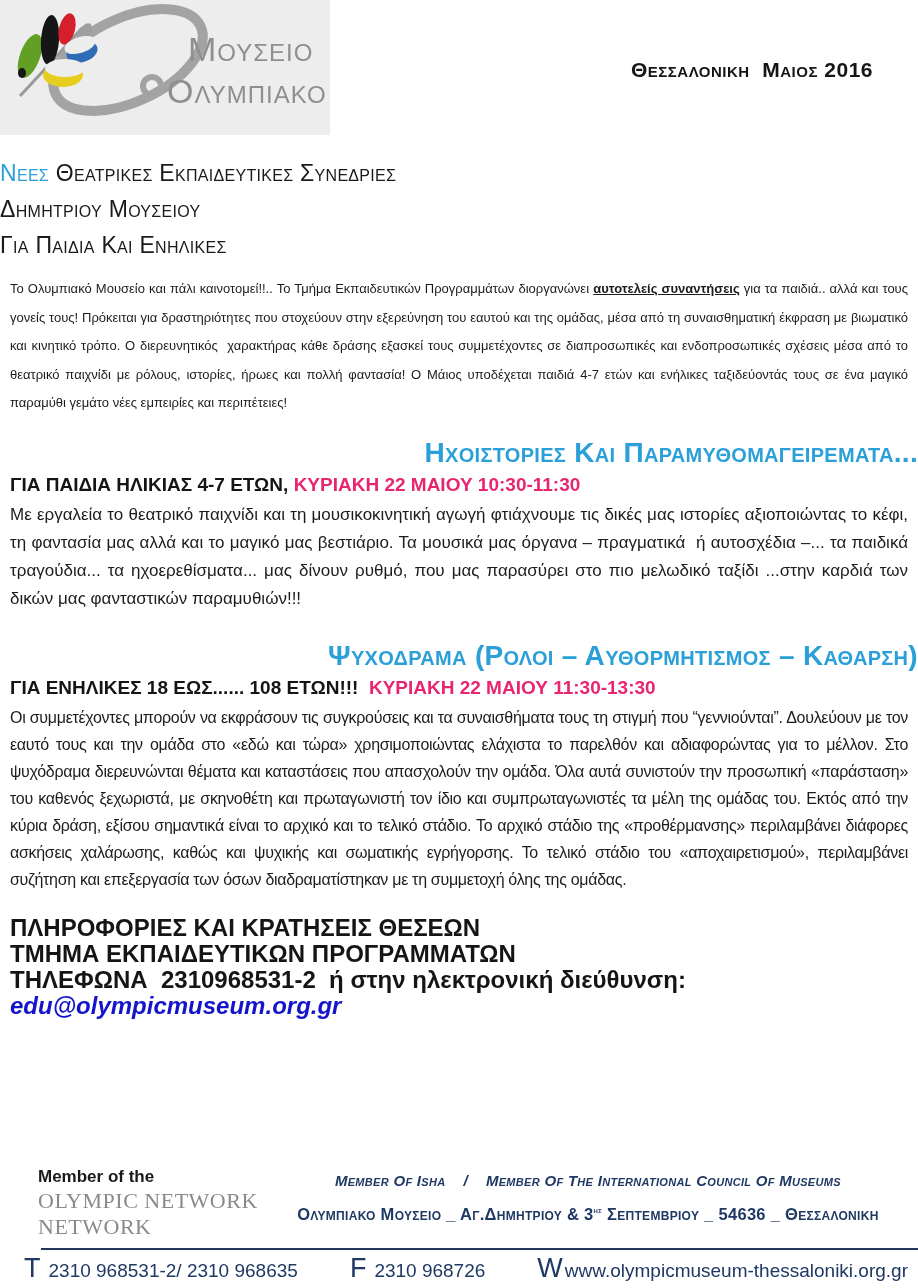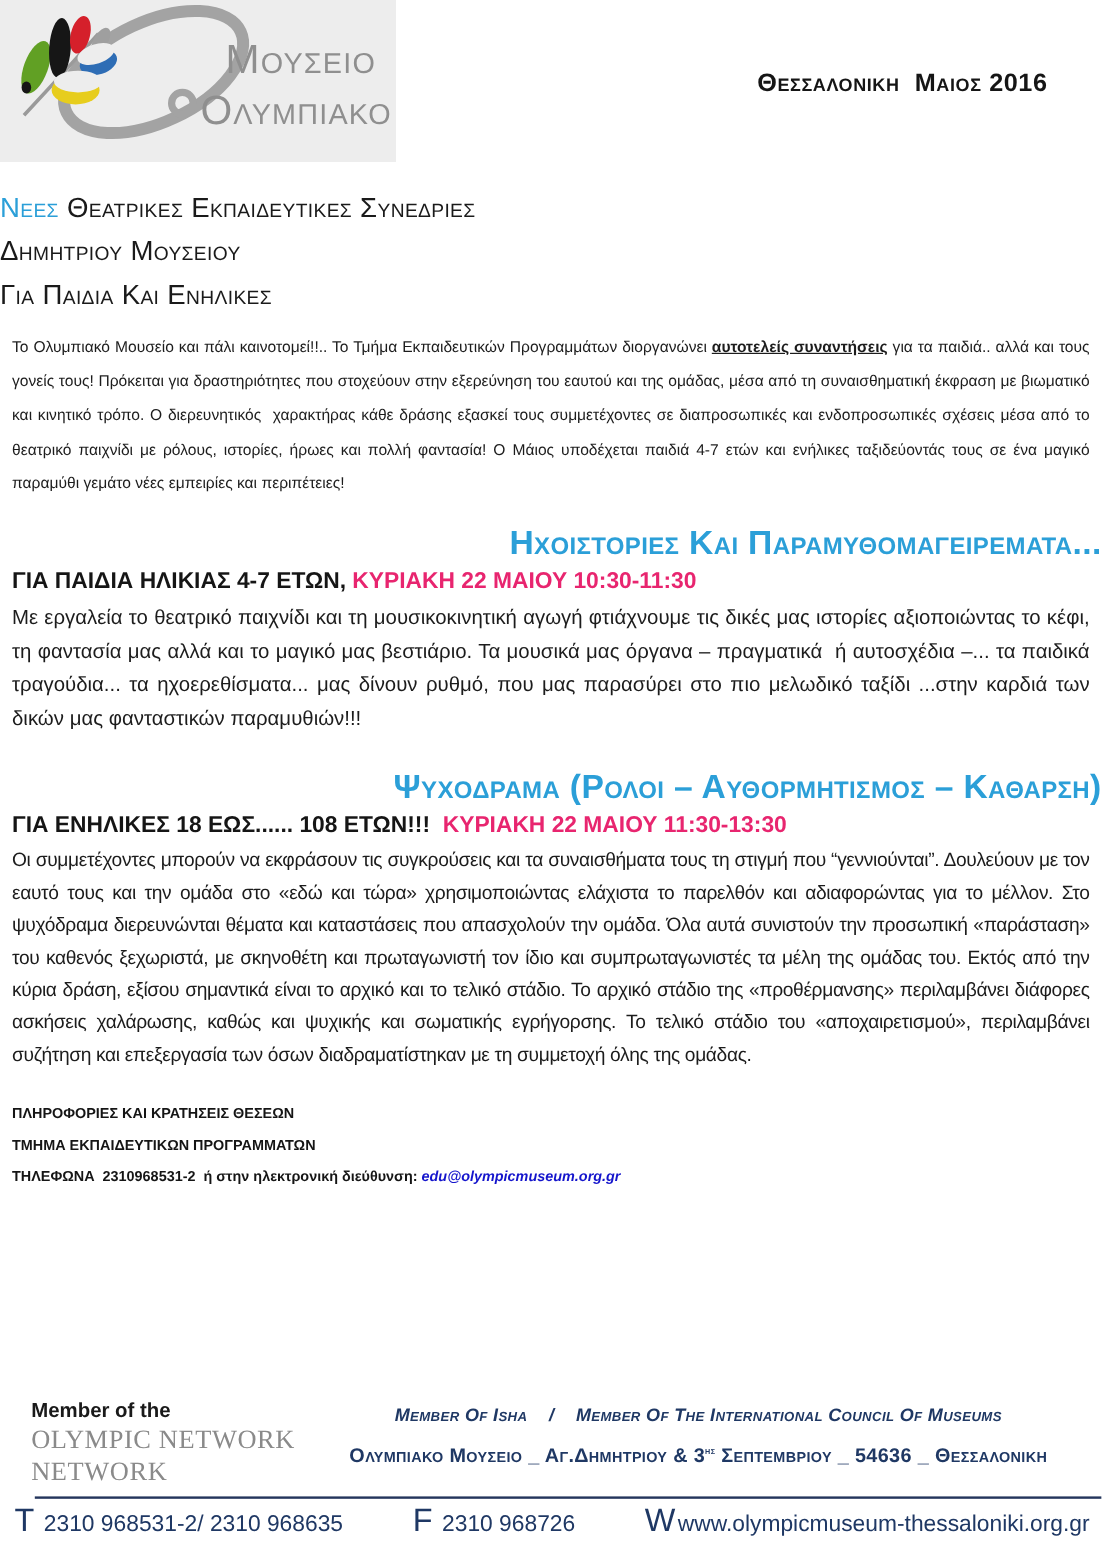--- a/index.html
+++ b/index.html
@@ -30,25 +30,25 @@
   .sec{margin-top:20px;}
   .sec2{margin-top:28px;}
   .sec-head{margin:0;text-align:right;font-size:28px;line-height:30px;font-weight:700;color:#2b9fd8;letter-spacing:.3px;}
   .sub{margin:3px 10px 0 10px;font-size:19px;line-height:28px;font-weight:700;}
   .sub-black{color:#151515;}
   .sub-pink{color:#e8256f;}
   .sec-body1{font-size:17px;line-height:28px;margin-top:2px;}
   .sec-body2{font-size:16px;line-height:27px;letter-spacing:-0.3px;margin-top:2px;}
 
   
-  .contact{margin:22px 10px 0 10px;font-size:12px;line-height:26px;font-weight:700;color:#151515;}
+  .contact{margin:22px 10px 0 10px;font-size:24px;line-height:26px;font-weight:700;color:#151515;}
   .email{color:#1414cc;font-style:italic;font-weight:700;text-decoration:none;}
 
   
-  .footer{position:absolute;left:4px;right:0;bottom:6px;}
+  .footer{position:absolute;left:16px;right:0;bottom:6px;}
   .foot-top{display:flex;align-items:flex-start;}
   .omn{margin-left:22px;flex:0 0 auto;}
   .omn1{font-size:17px;font-weight:700;color:#1a1a1a;line-height:22px;}
   .omn2{font-family:"Liberation Serif",serif;font-size:22px;line-height:26px;color:#8a8a8a;letter-spacing:.5px;}
   .memberships{flex:1 1 auto;text-align:center;color:#1f3864;}
   .mline{font-size:15px;line-height:22px;font-weight:700;font-style:italic;letter-spacing:.3px;margin-top:4px;}
   .msep{margin:0 18px;}
   .addr{font-size:16.5px;line-height:24px;font-weight:700;margin-top:6px;letter-spacing:.3px;}
   .addr sup{font-size:.55em;vertical-align:super;}
   .contact-row{margin:8px 0 0 0;border-top:2px solid #24355c;margin-left:25px;padding:5px 10px 0 0;

